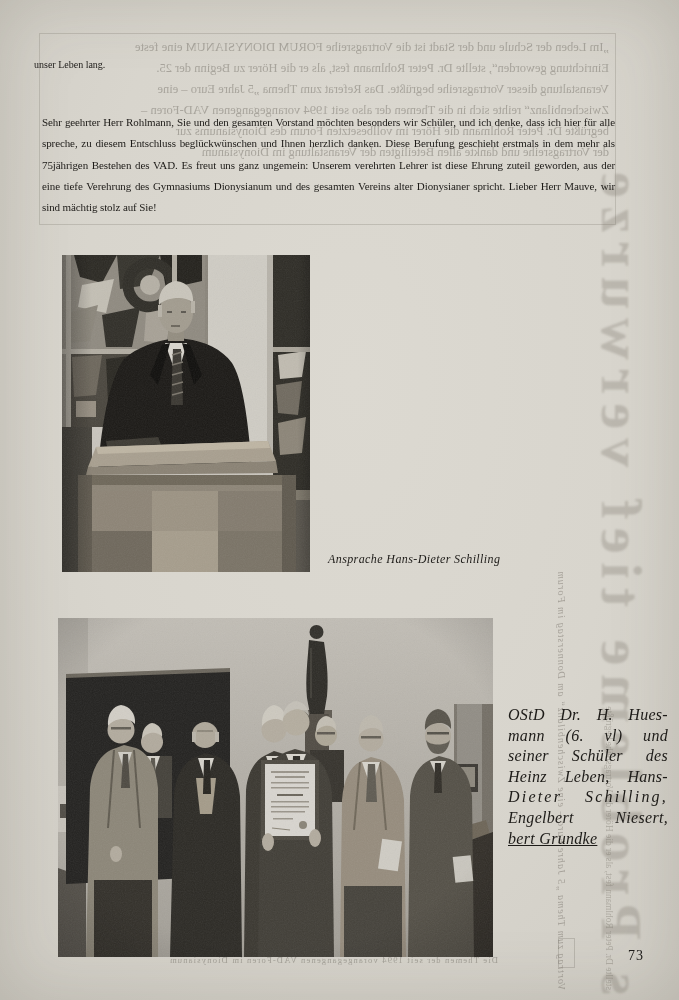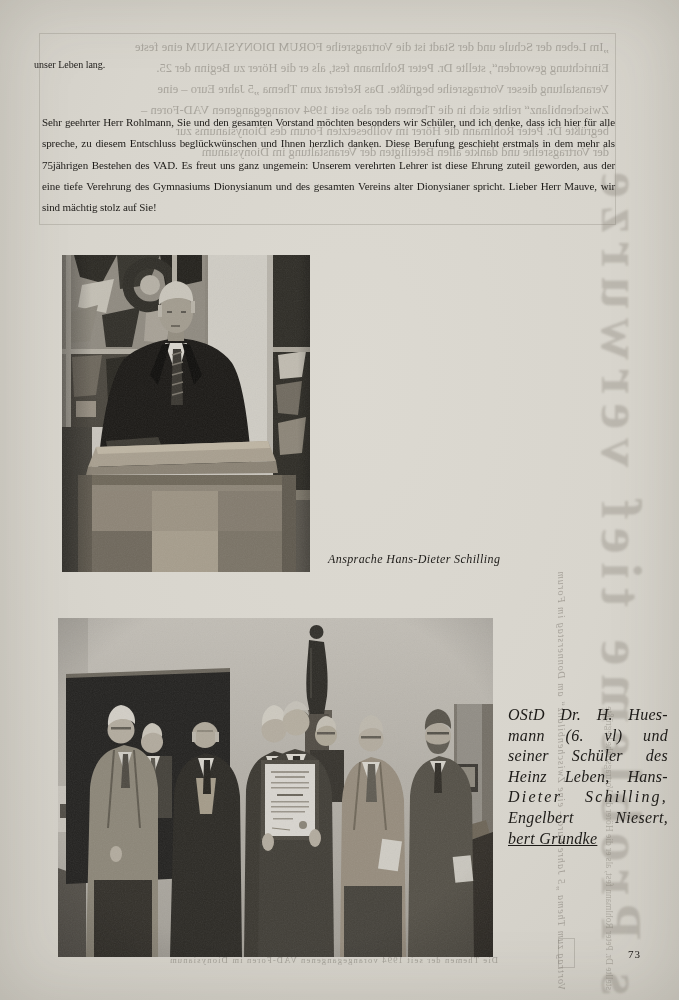--- a/index.html
+++ b/index.html
@@ -14,21 +14,21 @@
   
   .para1 { left:34px; top:54px; font-size:10px; line-height:21px; }
   .para2 { left:42px; top:84px; width:573px; font-size:11px; line-height:21.3px;
            text-align:justify; letter-spacing:-0.1px;margin-top:28px; }
   
   .cap1 { left:328px; top:552px; font-size:12px; font-style:italic; letter-spacing:0.4px; }
   .cap2 { left:508px; top:705px; width:160px; font-size:16px; font-style:italic; }
   .cap2 .cl { line-height:20.6px; text-align:justify; text-align-last:justify; letter-spacing:0.3px; }
   .cap2 .cl:nth-child(5) { letter-spacing:2.2px; }
   .cap2 .cl.last { text-align-last:left;text-decoration:underline; }
-  .pageno { left:628px; top:948px; font-size:11px; letter-spacing:1px; }
+  .pageno { left:628px; top:948px; font-size:14px; letter-spacing:1px; }
   
   .ghost { color:rgba(118,112,103,0.45); filter:blur(0.55px); pointer-events:none; }
   .gbox { left:39px; top:33px; width:575px; height:190px;
           border:1px solid rgba(122,117,108,0.28); }
   .glines { position:absolute; left:6px; top:3px; right:6px;
             transform:scaleX(-1); font-size:12.5px; line-height:21px;
             color:rgba(116,111,102,0.48); white-space:nowrap; overflow:hidden; }
   .gv { position:absolute; transform-origin:0 0; transform:rotate(-90deg);
         white-space:nowrap; overflow:hidden; pointer-events:none; }
   .gv > span { display:inline-block; transform:scaleY(-1); }

